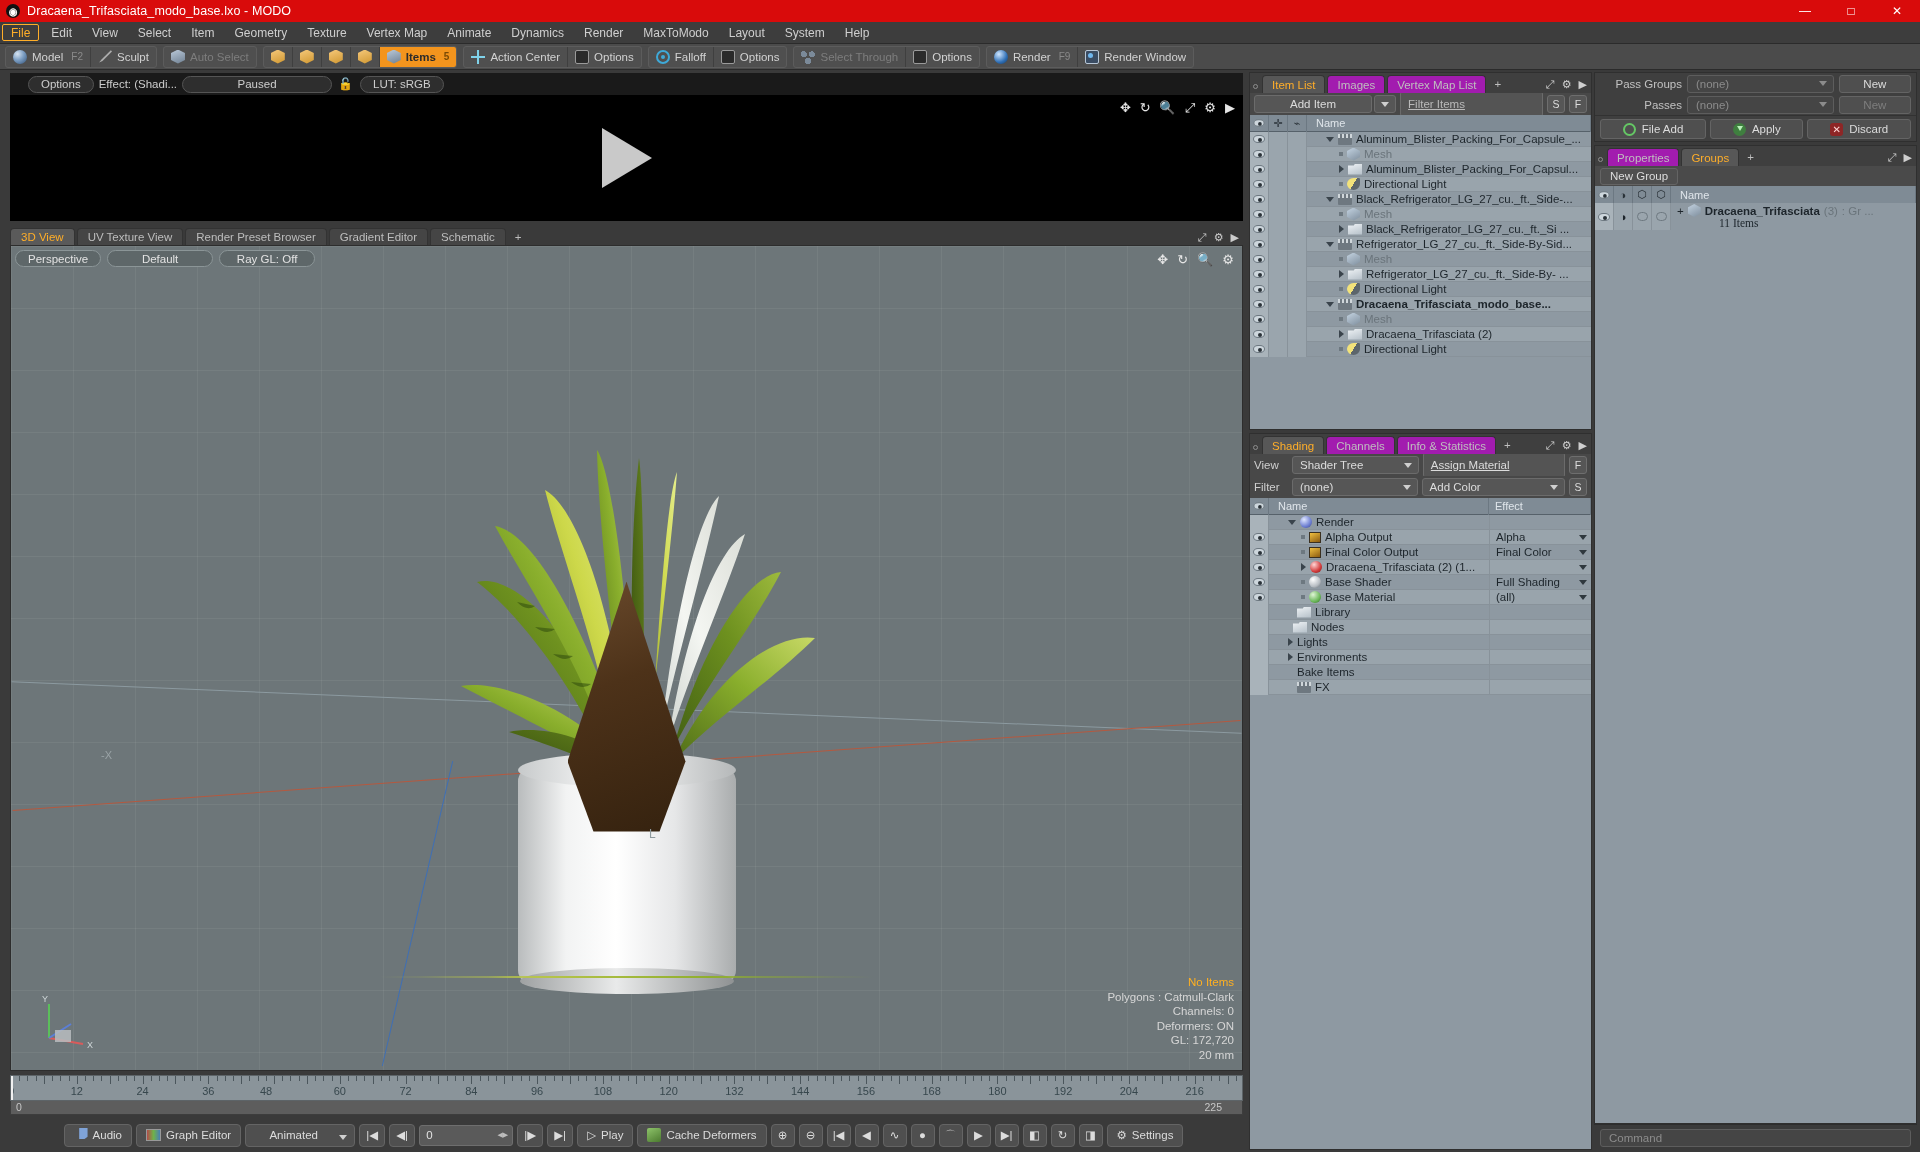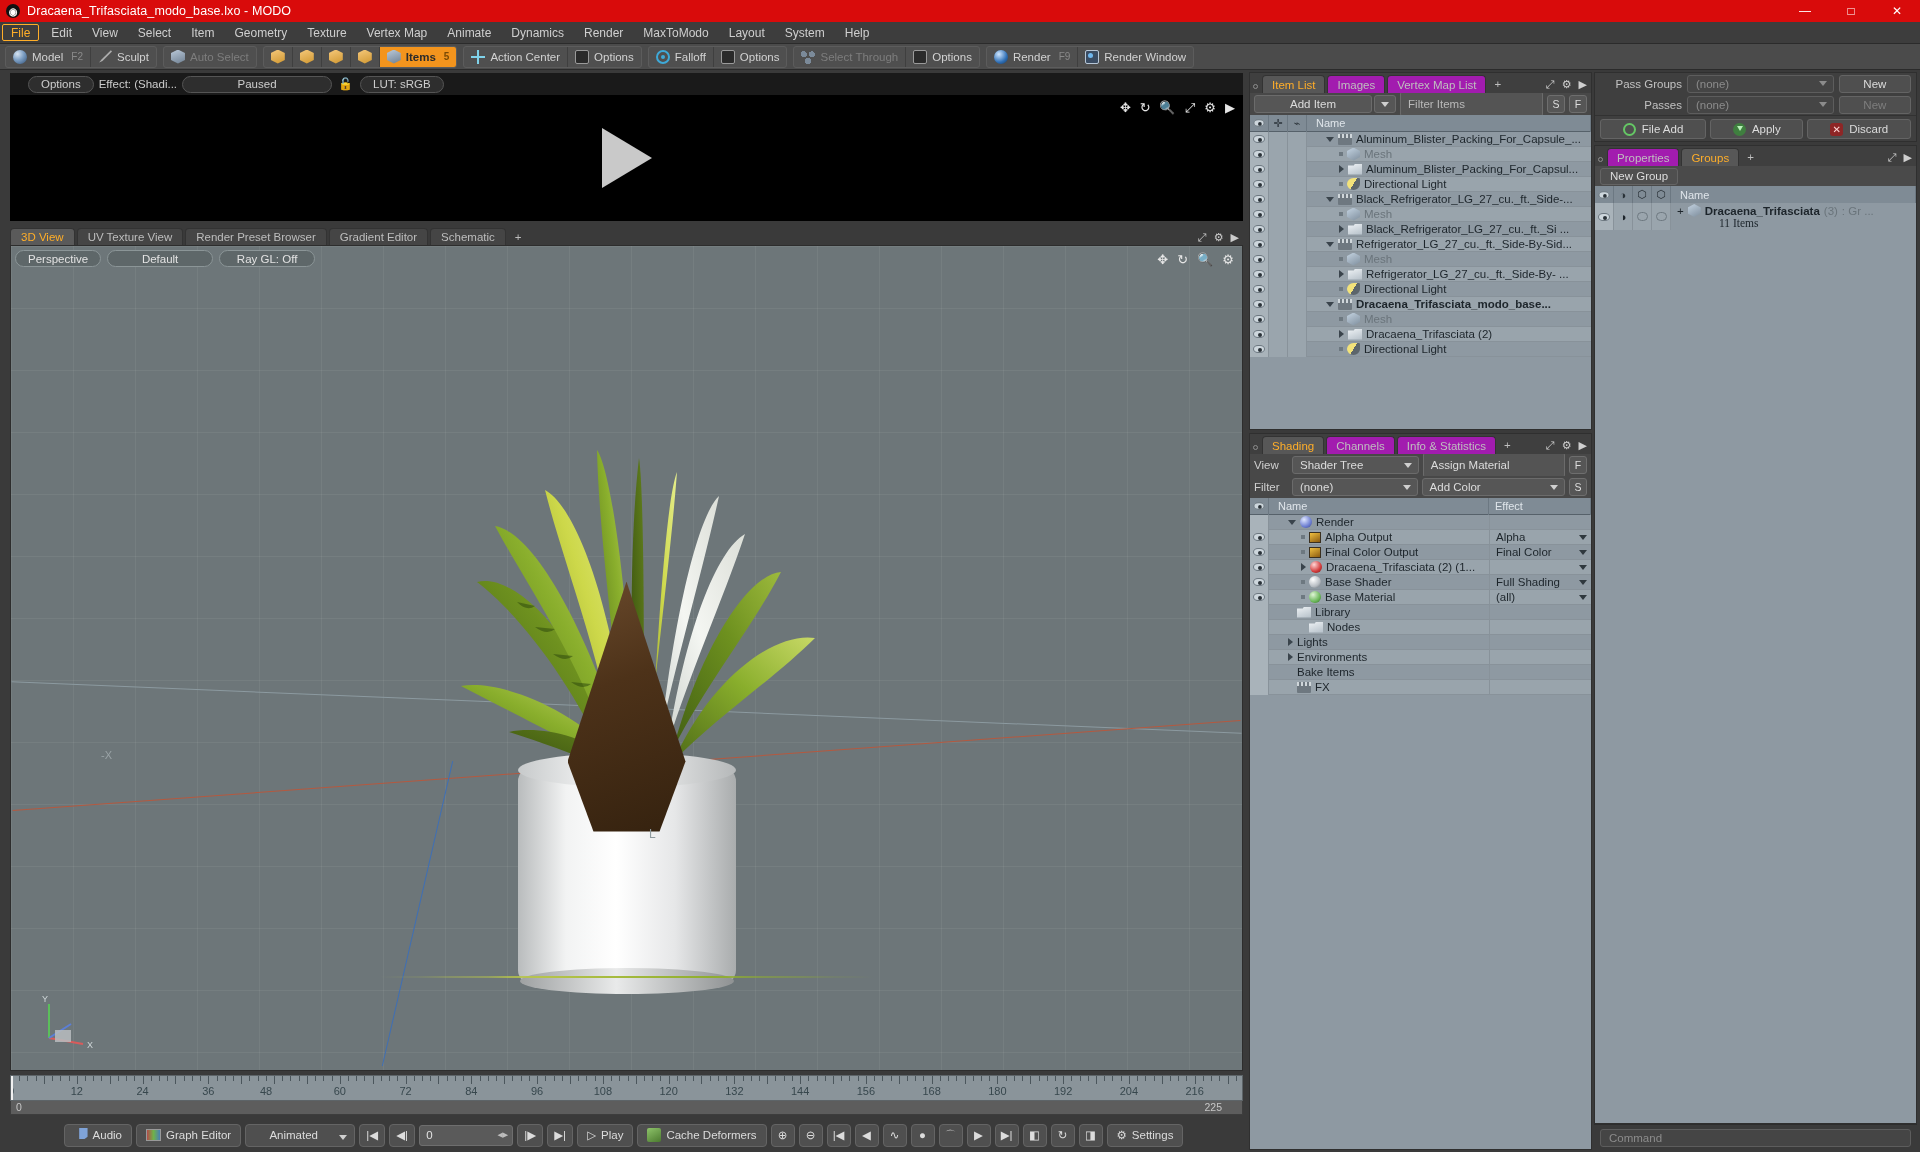--- a/index.html
+++ b/index.html
@@ -166,21 +166,21 @@
   .ptabs .corner{position:absolute;right:4px;bottom:2px;display:flex;gap:7px;color:#cfcfcf;font-size:11px;}
   .ptabs .dotL{position:absolute;left:3px;bottom:4px;width:5px;height:5px;border-radius:50%;border:1px solid #8d8d8d;}
 
   .prow{ height:22px; display:flex; align-items:center; gap:4px; padding:2px 4px; background:#484848;}
   .sel-btn{ flex:1 1 auto; height:18px; background:#565656; border:1px solid #6b6b6b; border-radius:3px;
     display:flex;align-items:center;justify-content:center; font-size:11.5px;color:#dcdcdc;}
   .sel-arrow{ width:22px;height:18px;background:#565656;border:1px solid #6b6b6b;border-radius:3px;
     display:flex;align-items:center;justify-content:center;}
   .sel-arrow:after{content:"";border-left:4px solid transparent;border-right:4px solid transparent;border-top:5px solid #cfcfcf;}
   .txtfield{ height:18px;background:#545454;border:1px solid #6b6b6b;border-radius:3px;display:flex;
-    align-items:center;padding:12px 7px;font-size:11.5px;color:#b9b9b9;}
+    align-items:center;padding:12px 7px;font-size:11.5px;color:#b9b9b9;text-decoration:underline;}
   .sqbtn{ width:18px;height:18px;background:#565656;border:1px solid #6e6e6e;border-radius:3px;
     display:flex;align-items:center;justify-content:center;font-size:10.5px;color:#ddd;}
   .lblcell{width:34px;font-size:11.5px;color:#cfcfcf;}
   .combo{ flex:1 1 auto; height:18px;background:#565656;border:1px solid #6b6b6b;border-radius:3px;
     display:flex;align-items:center;padding:0 7px;font-size:11.5px;color:#dcdcdc;position:relative;}
   .combo:after{content:"";position:absolute;right:6px;border-left:4px solid transparent;
     border-right:4px solid transparent;border-top:5px solid #cfcfcf;}
 
   
   .thead{ height:17px;background:#7f8b95;display:flex;align-items:center;border-bottom:1px solid #56616a;}
@@ -482,20 +482,28 @@
           <svg width="62" height="62" viewBox="0 0 62 62">
             <line x1="12" y1="50" x2="12" y2="16" stroke="#5bbf5b" stroke-width="2"></line>
             <line x1="12" y1="50" x2="46" y2="56" stroke="#d85b5b" stroke-width="2"></line>
             <line x1="12" y1="50" x2="34" y2="36" stroke="#5b7fd8" stroke-width="2"></line>
             <text x="5" y="14" font-size="9" fill="#cfd6d8" font-family="Liberation Sans, sans-serif">Y</text>
             <text x="50" y="60" font-size="9" fill="#cfd6d8" font-family="Liberation Sans, sans-serif">X</text>
             <rect x="18" y="42" width="16" height="12" fill="#b9bdbf" opacity="0.85"></rect>
           </svg>
         </div>
 
+        <div class="vp-stats">
+          <div class="hl">No Items</div>
+          <div>Polygons : Catmull-Clark</div>
+          <div>Channels: 0</div>
+          <div>Deformers: ON</div>
+          <div>GL: 172,720</div>
+          <div>20 mm</div>
+        </div>
       </div>
 
       <div class="timeline">
         <div class="tl-ruler">
           <div class="tl-ticks" id="tl-ticks">
               <div style="position:absolute;left:0px;top:0;width:1px;height:8px;background:#4b565c;"></div>
               <div style="position:absolute;left:8.22px;top:0;width:1px;height:5px;background:#4b565c;"></div>
               <div style="position:absolute;left:16.44px;top:0;width:1px;height:5px;background:#4b565c;"></div>
               <div style="position:absolute;left:24.66px;top:0;width:1px;height:5px;background:#4b565c;"></div>
               <div style="position:absolute;left:32.88px;top:0;width:1px;height:8px;background:#4b565c;"></div>
@@ -1082,21 +1090,21 @@
                   <span style="display:inline-block;width:5px;flex:0 0 5px;"></span>
                   <span class="i-folder"></span>
                   <span>Library</span>
                 </div>
                 <div class="effectcell">
                   <span></span>
                 </div>
               </div>
               <div class="trow alt">
                 <div class="eyecol"></div>
-                <div class="namecell" style="padding-left:31px">
+                <div class="namecell" style="padding-left:15px">
                   <span style="display:inline-block;width:5px;flex:0 0 5px;"></span>
                   <span class="i-folder"></span>
                   <span>Nodes</span>
                 </div>
                 <div class="effectcell">
                   <span></span>
                 </div>
               </div>
               <div class="trow">
                 <div class="eyecol"></div>

